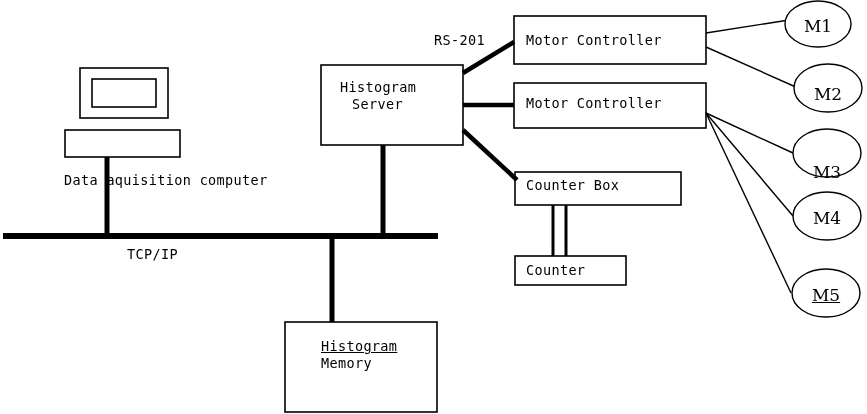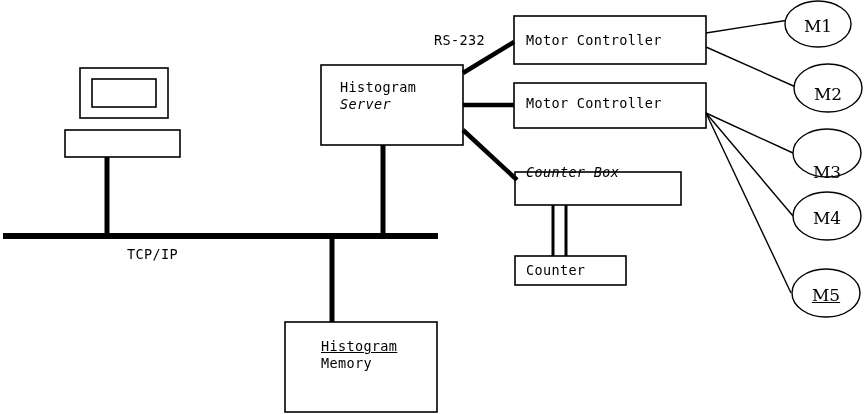--- a/index.html
+++ b/index.html
@@ -123,31 +123,32 @@
     <line class="thin-link" x1="706" y1="113" x2="791" y2="293"></line>
 
     <ellipse class="ellipse-shape" cx="818" cy="24" rx="33" ry="23"></ellipse>
     <ellipse class="ellipse-shape" cx="828" cy="88" rx="34" ry="24"></ellipse>
     <ellipse class="ellipse-shape" cx="827" cy="153" rx="34" ry="24"></ellipse>
     <ellipse class="ellipse-shape" cx="827" cy="216" rx="34" ry="24"></ellipse>
     <ellipse class="ellipse-shape" cx="826" cy="293" rx="34" ry="24"></ellipse>
 
   </svg>
 
+  <div class="lbl" style="left:64px; top:172px;">Data aquisition computer</div>
 
   <div class="lbl" style="left:340px; top:79px;">Histogram</div>
-  <div class="lbl" style="left:340px; top:96px;font-style:italic;">Server</div>
+  <div class="lbl" style="left:352px; top:96px;">Server</div>
 
-  <div class="lbl" style="left:434px; top:32px;">RS-232</div>
+  <div class="lbl" style="left:434px; top:32px;">RS-201</div>
 
   <div class="lbl" style="left:526px; top:32px;">Motor Controller</div>
 
   <div class="lbl" style="left:526px; top:95px;">Motor Controller</div>
 
-  <div class="lbl" style="left:526px; top:164px;font-style:italic;">Counter Box</div>
+  <div class="lbl" style="left:526px; top:177px;">Counter Box</div>
 
   <div class="lbl" style="left:526px; top:262px;">Counter</div>
 
   <div class="lbl" style="left:127px; top:246px;">TCP/IP</div>
 
   <div class="lbl" style="left:321px; top:338px;text-decoration:underline;">Histogram</div>
   <div class="lbl" style="left:321px; top:355px;">Memory</div>
 
   <div class="ell-lbl" style="left:788px; top:16px; width:60px;">M1</div>
   <div class="ell-lbl" style="left:798px; top:84px; width:60px;">M2</div>

